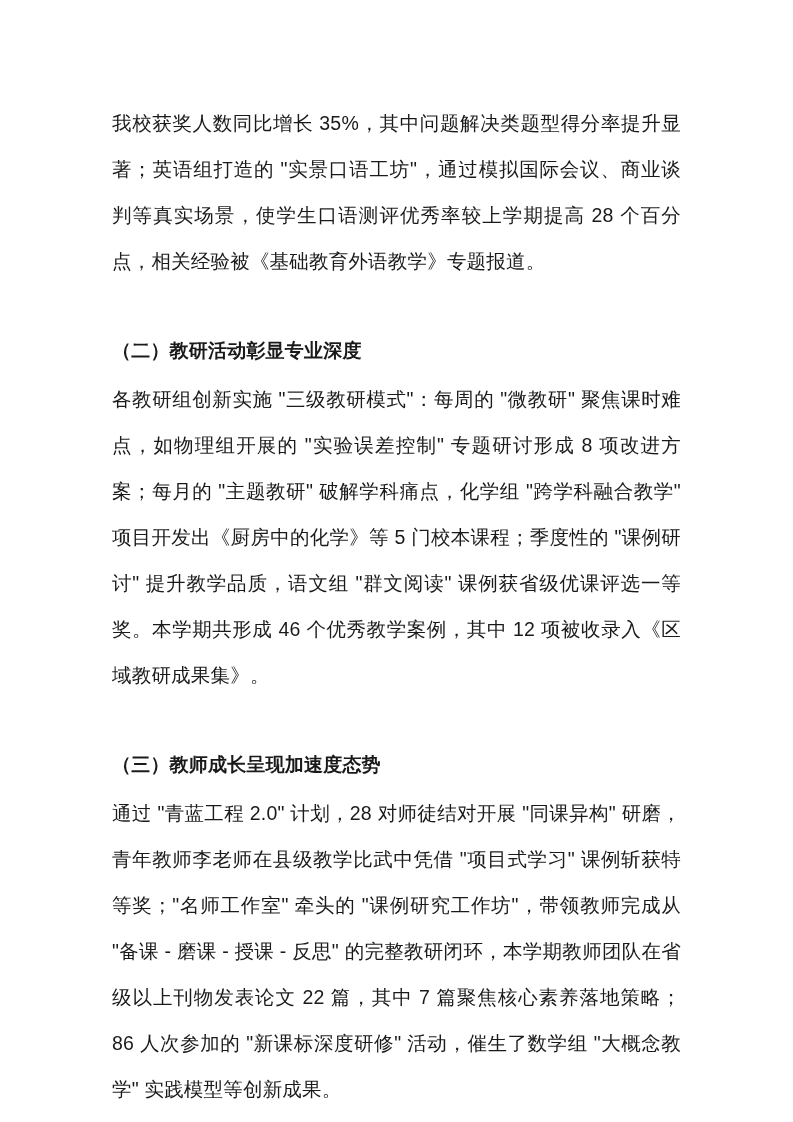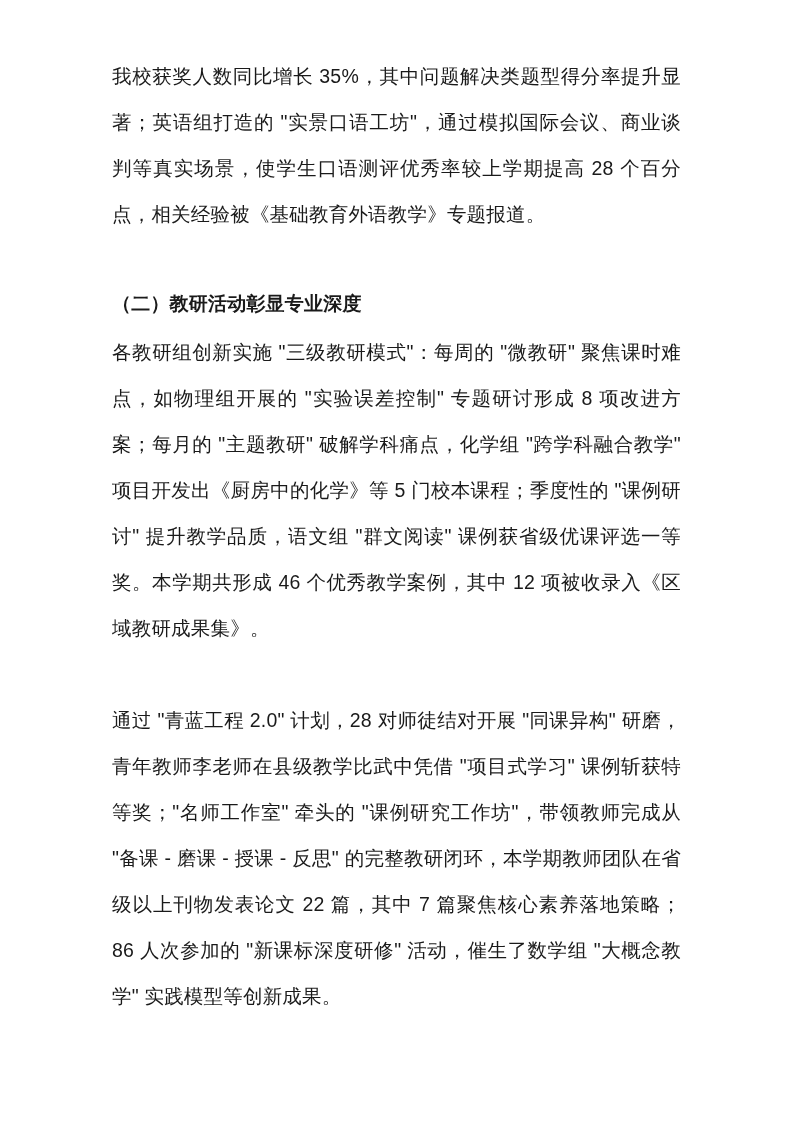--- a/index.html
+++ b/index.html
@@ -12,21 +12,21 @@
     height: 1122px;
     font-family: "Liberation Sans", "DejaVu Sans", sans-serif;
     color: #000000;
     position: relative;
     overflow: hidden;
   }
   .page {
     box-sizing: border-box;
     width: 793px;
     height: 1122px;
-    padding: 53px 112px 60px 112px;
+    padding: 100px 112px 60px 112px;
     background: #ffffff;
   }
   .doc-body {
     width: 100%;
   }
   p.para {
     margin: 0;
     font-size: 19.5px;
     line-height: 46px;
     letter-spacing: 0.2px;
@@ -61,19 +61,20 @@
     <div class="spacer-lg"></div>
 
     <p class="heading">（二）教研活动彰显专业深度</p>
 
     <div class="spacer-sm"></div>
 
     <p class="para">各教研组创新实施 "三级教研模式"：每周的 "微教研" 聚焦课时难点，如物理组开展的 "实验误差控制" 专题研讨形成 8 项改进方案；每月的 "主题教研" 破解学科痛点，化学组 "跨学科融合教学" 项目开发出《厨房中的化学》等 5 门校本课程；季度性的 "课例研讨" 提升教学品质，语文组 "群文阅读" 课例获省级优课评选一等奖。本学期共形成 46 个优秀教学案例，其中 12 项被收录入《区域教研成果集》。</p>
 
     <div class="spacer-lg"></div>
 
+    <p class="heading">（三）教师成长呈现加速度态势</p>
 
     <div class="spacer-sm"></div>
 
     <p class="para">通过 "青蓝工程 2.0" 计划，28 对师徒结对开展 "同课异构" 研磨，青年教师李老师在县级教学比武中凭借 "项目式学习" 课例斩获特等奖；"名师工作室" 牵头的 "课例研究工作坊"，带领教师完成从 "备课 - 磨课 - 授课 - 反思" 的完整教研闭环，本学期教师团队在省级以上刊物发表论文 22 篇，其中 7 篇聚焦核心素养落地策略；86 人次参加的 "新课标深度研修" 活动，催生了数学组 "大概念教学" 实践模型等创新成果。</p>
 
   </div>
 </div>
 
 </body></html>

